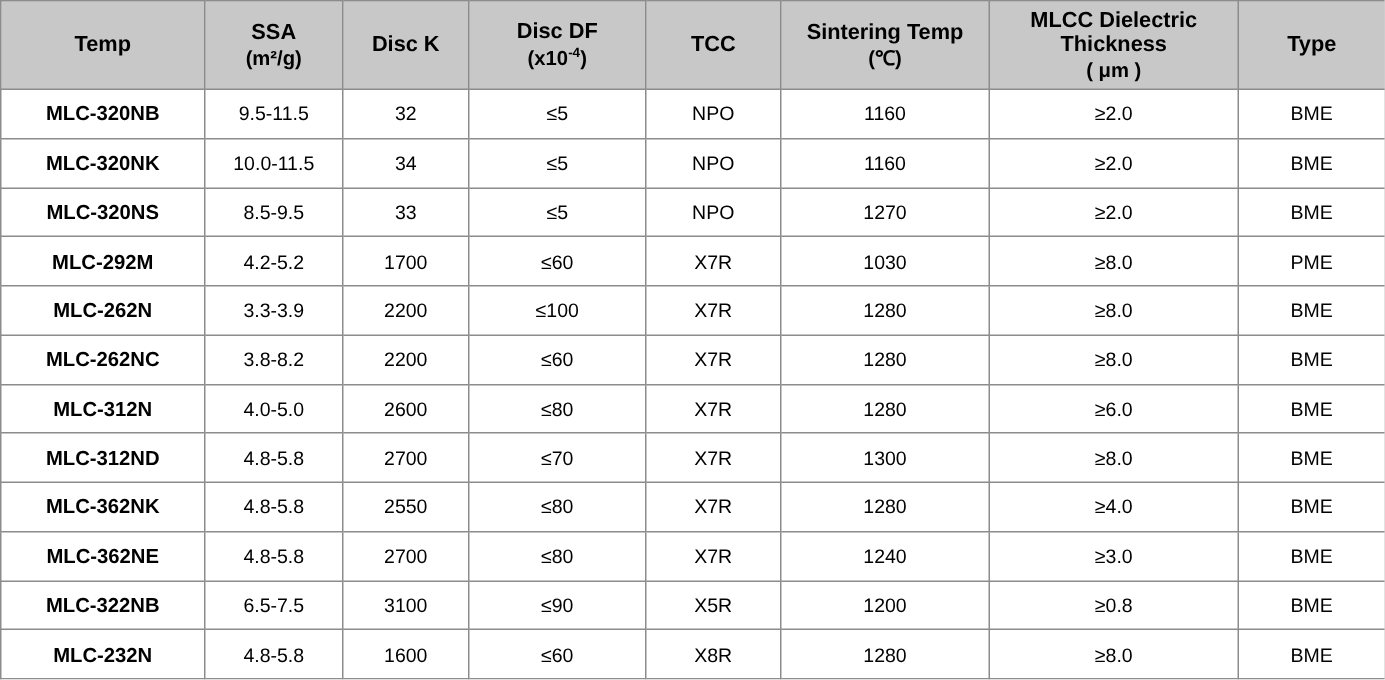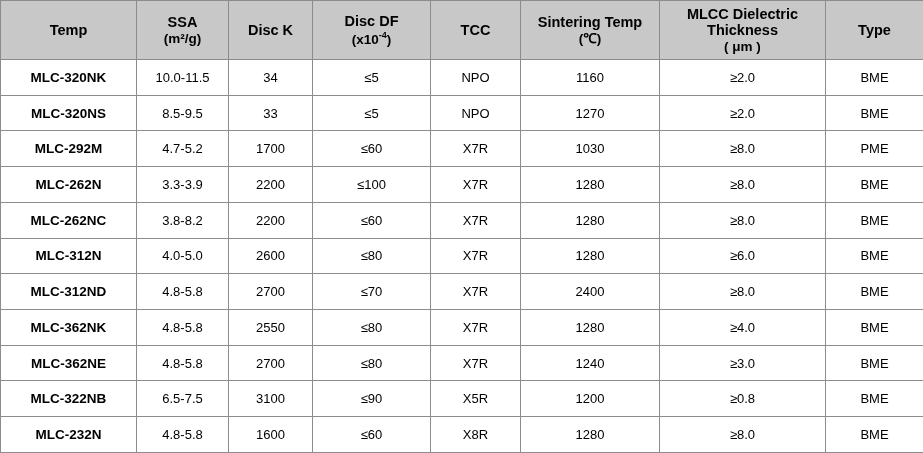--- a/index.html
+++ b/index.html
@@ -102,20 +102,30 @@
         <span>MLCC Dielectric Thickness</span>
         <span class="sub">( μm )</span>
       </th>
       <th>
         <span>Type</span>
       </th>
     </tr>
   </thead>
   <tbody>
     <tr>
+      <td class="item-cell">MLC-320NB</td>
+      <td>9.5-11.5</td>
+      <td>32</td>
+      <td>≤5</td>
+      <td>NPO</td>
+      <td>1160</td>
+      <td>≥2.0</td>
+      <td>BME</td>
+    </tr>
+    <tr>
       <td class="item-cell">MLC-320NK</td>
       <td>10.0-11.5</td>
       <td>34</td>
       <td>≤5</td>
       <td>NPO</td>
       <td>1160</td>
       <td>≥2.0</td>
       <td>BME</td>
     </tr>
     <tr>
@@ -123,21 +133,21 @@
       <td>8.5-9.5</td>
       <td>33</td>
       <td>≤5</td>
       <td>NPO</td>
       <td>1270</td>
       <td>≥2.0</td>
       <td>BME</td>
     </tr>
     <tr>
       <td class="item-cell">MLC-292M</td>
-      <td>4.7-5.2</td>
+      <td>4.2-5.2</td>
       <td>1700</td>
       <td>≤60</td>
       <td>X7R</td>
       <td>1030</td>
       <td>≥8.0</td>
       <td>PME</td>
     </tr>
     <tr>
       <td class="item-cell">MLC-262N</td>
       <td>3.3-3.9</td>
@@ -167,21 +177,21 @@
       <td>1280</td>
       <td>≥6.0</td>
       <td>BME</td>
     </tr>
     <tr>
       <td class="item-cell">MLC-312ND</td>
       <td>4.8-5.8</td>
       <td>2700</td>
       <td>≤70</td>
       <td>X7R</td>
-      <td>2400</td>
+      <td>1300</td>
       <td>≥8.0</td>
       <td>BME</td>
     </tr>
     <tr>
       <td class="item-cell">MLC-362NK</td>
       <td>4.8-5.8</td>
       <td>2550</td>
       <td>≤80</td>
       <td>X7R</td>
       <td>1280</td>

